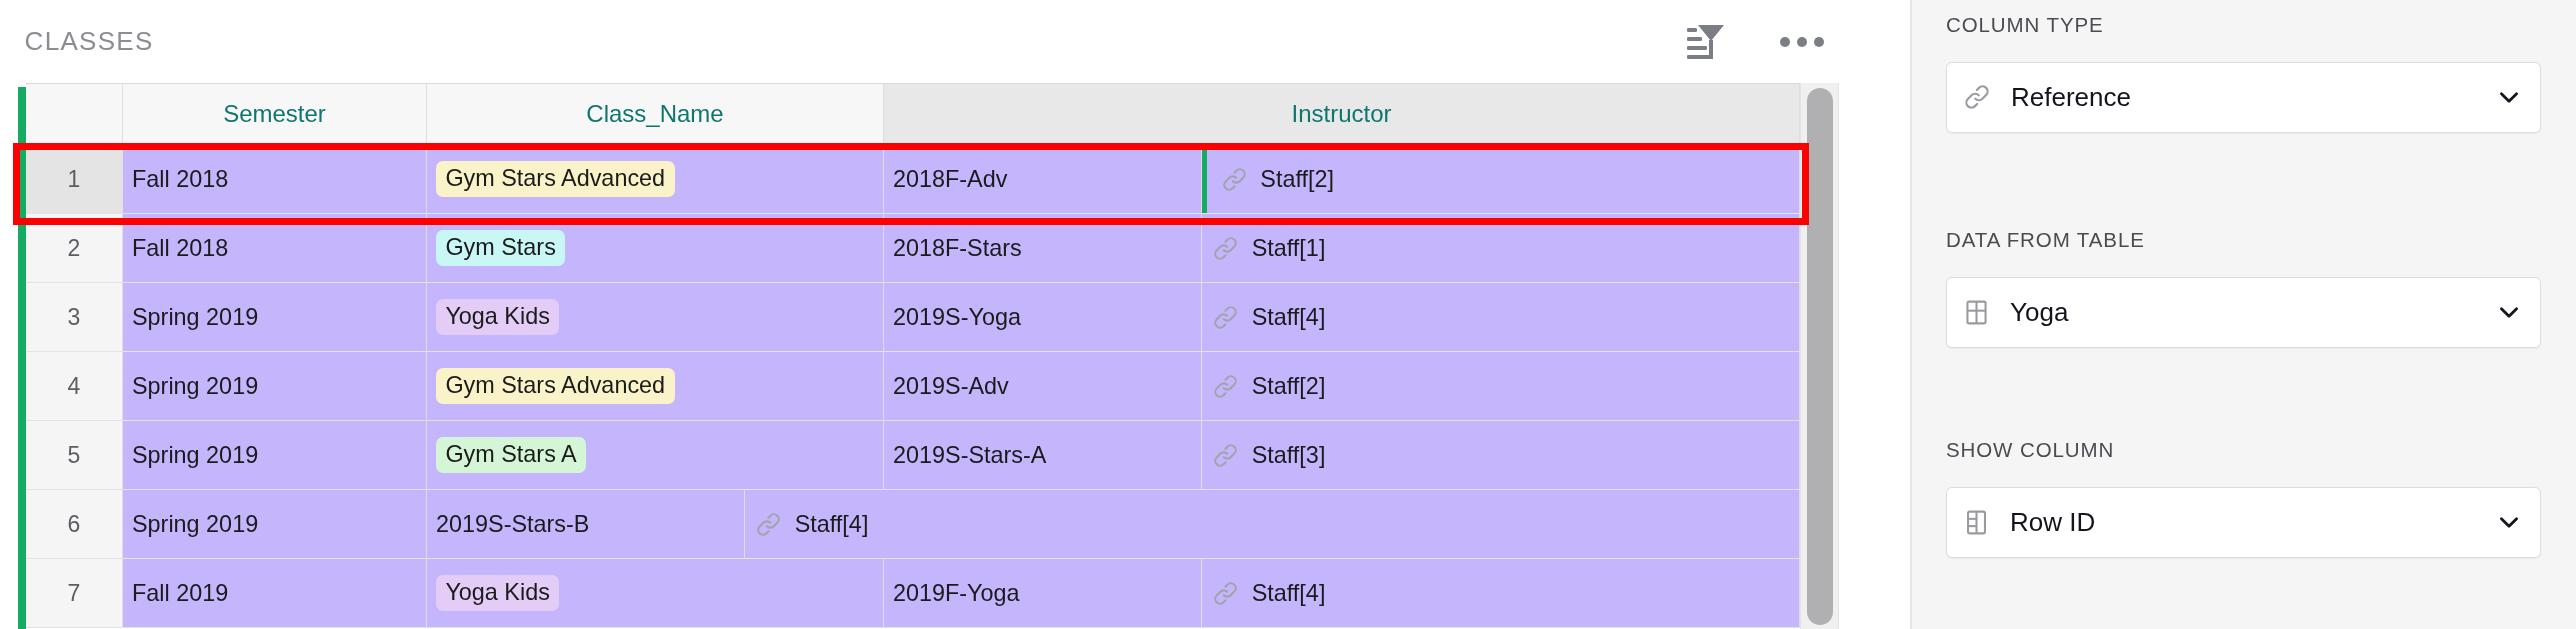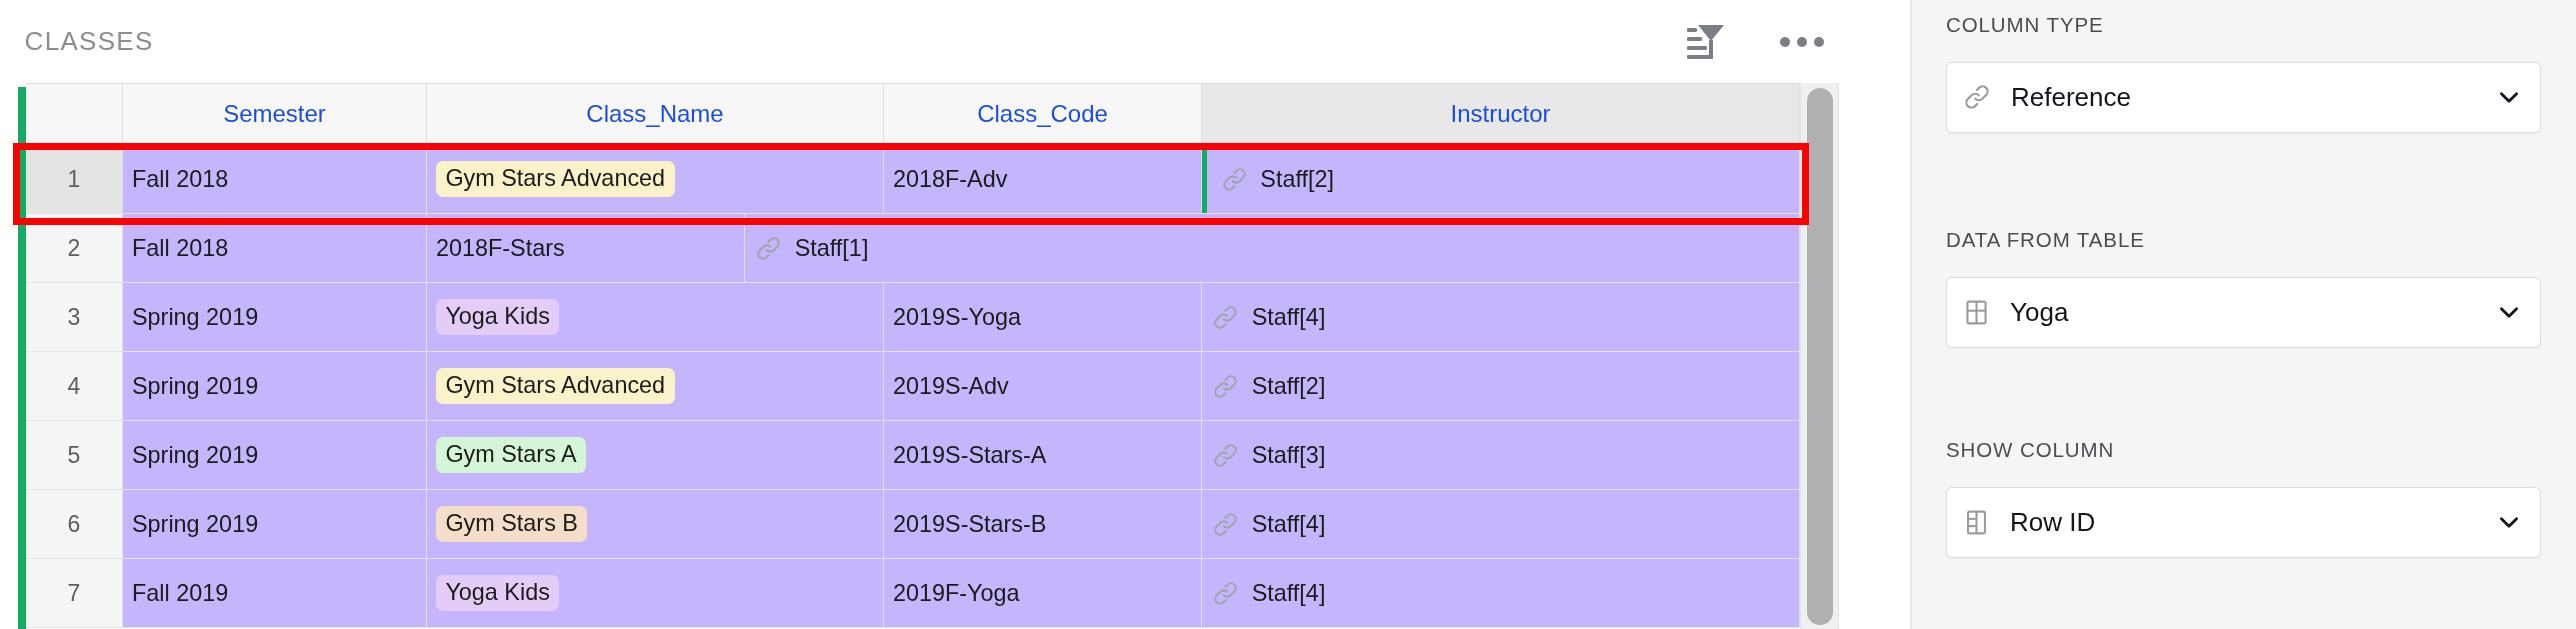--- a/index.html
+++ b/index.html
@@ -155,21 +155,21 @@
   .c-inst  { flex: 1 1 auto; position: relative; }
 
   
   #header-row { height: 62px; }
   #header-row .gcell {
     background: #f7f7f7;
     border-bottom: 1.8px solid #d9d9da;
     border-top: 1.8px solid #d9d9da;
     justify-content: center;
     font-size: 24px;
-    color: #1d4ed8;
+    color: #0f766e;
     padding: 0 5.9px;
   }
   #header-row .c-num { background: #f7f7f7; border-right: 1.2px solid #e0e0e1; }
   #header-row .c-inst { background: #e8e8e9; }
 
   
   .brow { height: 69px; }
   .brow .c-num { background: #f5f5f5; border-right: 1.2px solid #e0e0e1; }
 
   .brow.selected .c-num { background: #e4e4e5; }
@@ -318,21 +318,20 @@
 
     <div id="grid-wrap">
       <div id="green-rail"></div>
 
       <div id="grid">
 
         <div class="grow" id="header-row">
           <div class="gcell c-num"></div>
           <div class="gcell c-sem">Semester</div>
           <div class="gcell c-name">Class_Name</div>
-          <div class="gcell c-code">Class_Code</div>
           <div class="gcell c-inst" style="justify-content:center">Instructor</div>
         </div>
 
         <div id="rows-host">
             <div class="grow brow selected">
               <div class="gcell c-num">1</div>
               <div class="gcell c-sem">Fall 2018</div>
               <div class="gcell c-name">
                 <span class="tag" style="background: rgb(250, 242, 200);">Gym Stars Advanced</span>
               </div>
@@ -346,20 +345,23 @@
                       <path d="M13.4 10.6a4 4 0 0 0-5.7 0l-3 3a4 4 0 1 0 5.7 5.7l1.7-1.7"></path>
                     </svg>
                   </span>
                   <span>Staff[2]</span>
                 </span>
               </div>
             </div>
             <div class="grow brow">
               <div class="gcell c-num">2</div>
               <div class="gcell c-sem">Fall 2018</div>
+              <div class="gcell c-name">
+                <span class="tag" style="background: rgb(201, 247, 245);">Gym Stars</span>
+              </div>
               <div class="gcell c-code">2018F-Stars</div>
               <div class="gcell c-inst">
                 <span class="ref-cell">
                   <span style="display: flex;">
                     <svg class="link-icon" width="29" height="29" viewBox="0 0 24 24" fill="none" stroke="#a3a3a8" stroke-width="1.7" stroke-linecap="round" stroke-linejoin="round">
                       <path d="M10.6 13.4a4 4 0 0 0 5.7 0l3-3a4 4 0 1 0-5.7-5.7l-1.7 1.7"></path>
                       <path d="M13.4 10.6a4 4 0 0 0-5.7 0l-3 3a4 4 0 1 0 5.7 5.7l1.7-1.7"></path>
                     </svg>
                   </span>
                   <span>Staff[1]</span>
@@ -419,23 +421,20 @@
                       <path d="M13.4 10.6a4 4 0 0 0-5.7 0l-3 3a4 4 0 1 0 5.7 5.7l1.7-1.7"></path>
                     </svg>
                   </span>
                   <span>Staff[3]</span>
                 </span>
               </div>
             </div>
             <div class="grow brow">
               <div class="gcell c-num">6</div>
               <div class="gcell c-sem">Spring 2019</div>
-              <div class="gcell c-name">
-                <span class="tag" style="background: rgb(244, 221, 201);">Gym Stars B</span>
-              </div>
               <div class="gcell c-code">2019S-Stars-B</div>
               <div class="gcell c-inst">
                 <span class="ref-cell">
                   <span style="display: flex;">
                     <svg class="link-icon" width="29" height="29" viewBox="0 0 24 24" fill="none" stroke="#a3a3a8" stroke-width="1.7" stroke-linecap="round" stroke-linejoin="round">
                       <path d="M10.6 13.4a4 4 0 0 0 5.7 0l3-3a4 4 0 1 0-5.7-5.7l-1.7 1.7"></path>
                       <path d="M13.4 10.6a4 4 0 0 0-5.7 0l-3 3a4 4 0 1 0 5.7 5.7l1.7-1.7"></path>
                     </svg>
                   </span>
                   <span>Staff[4]</span>

